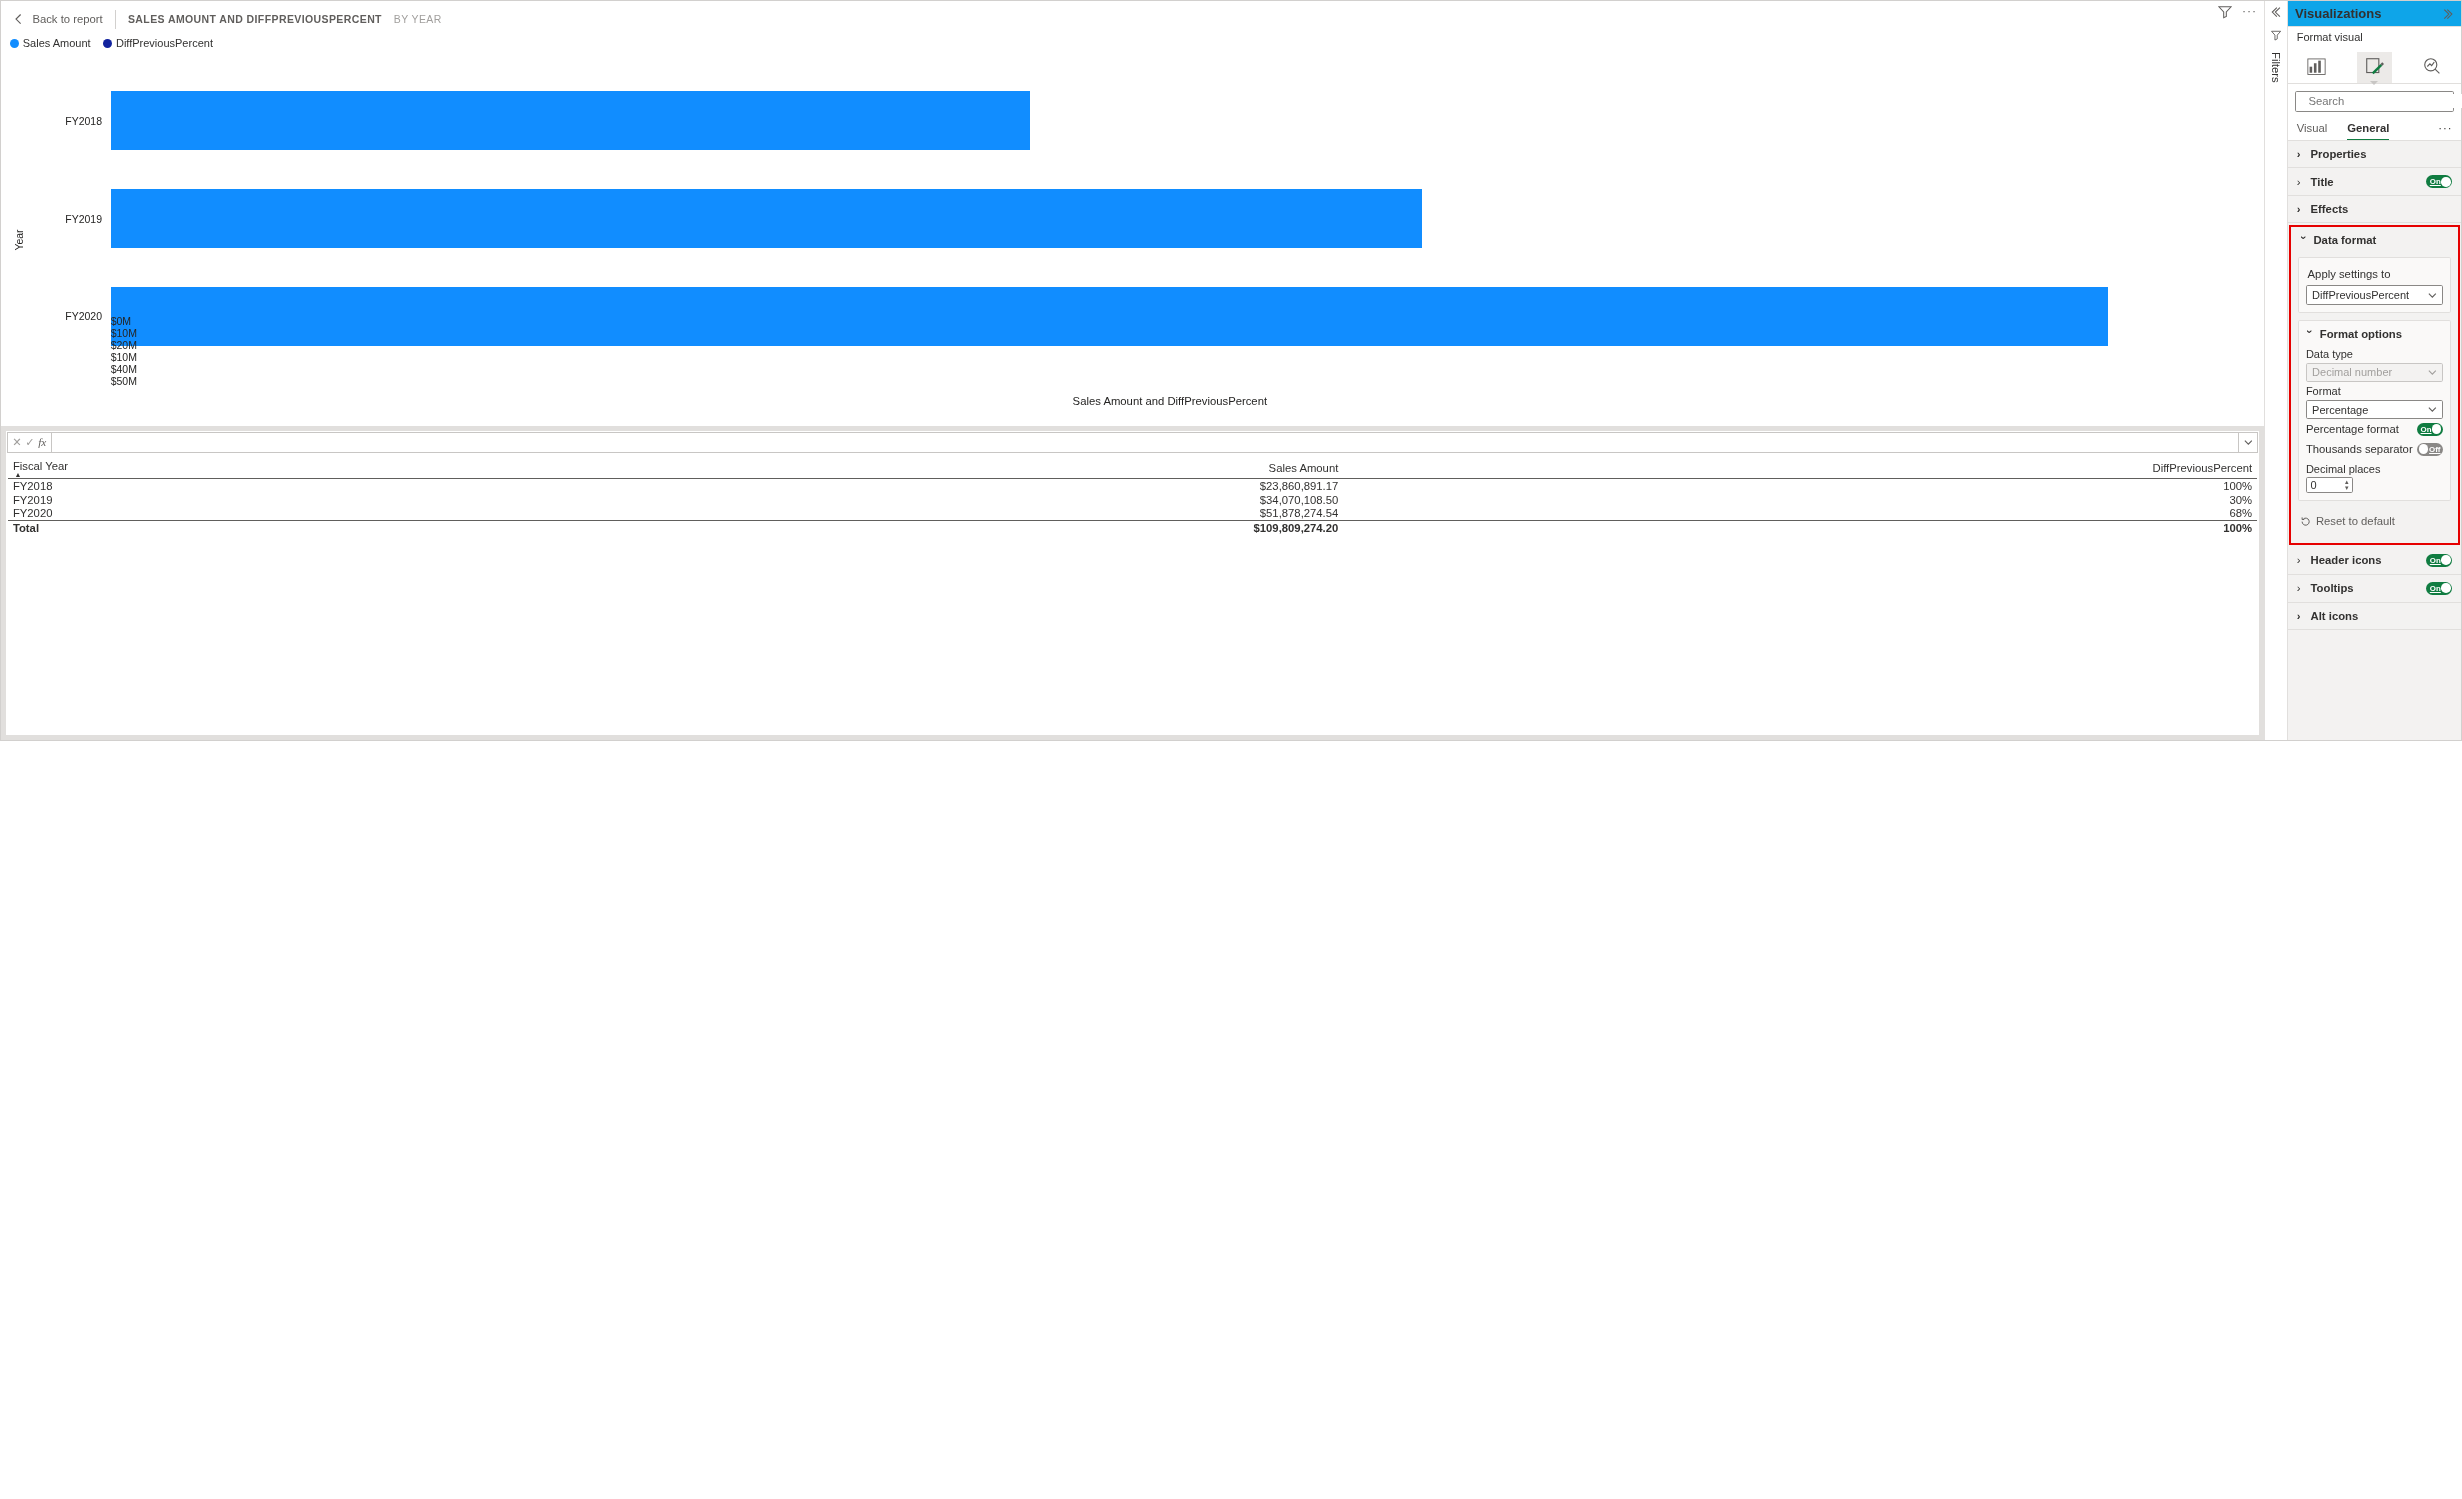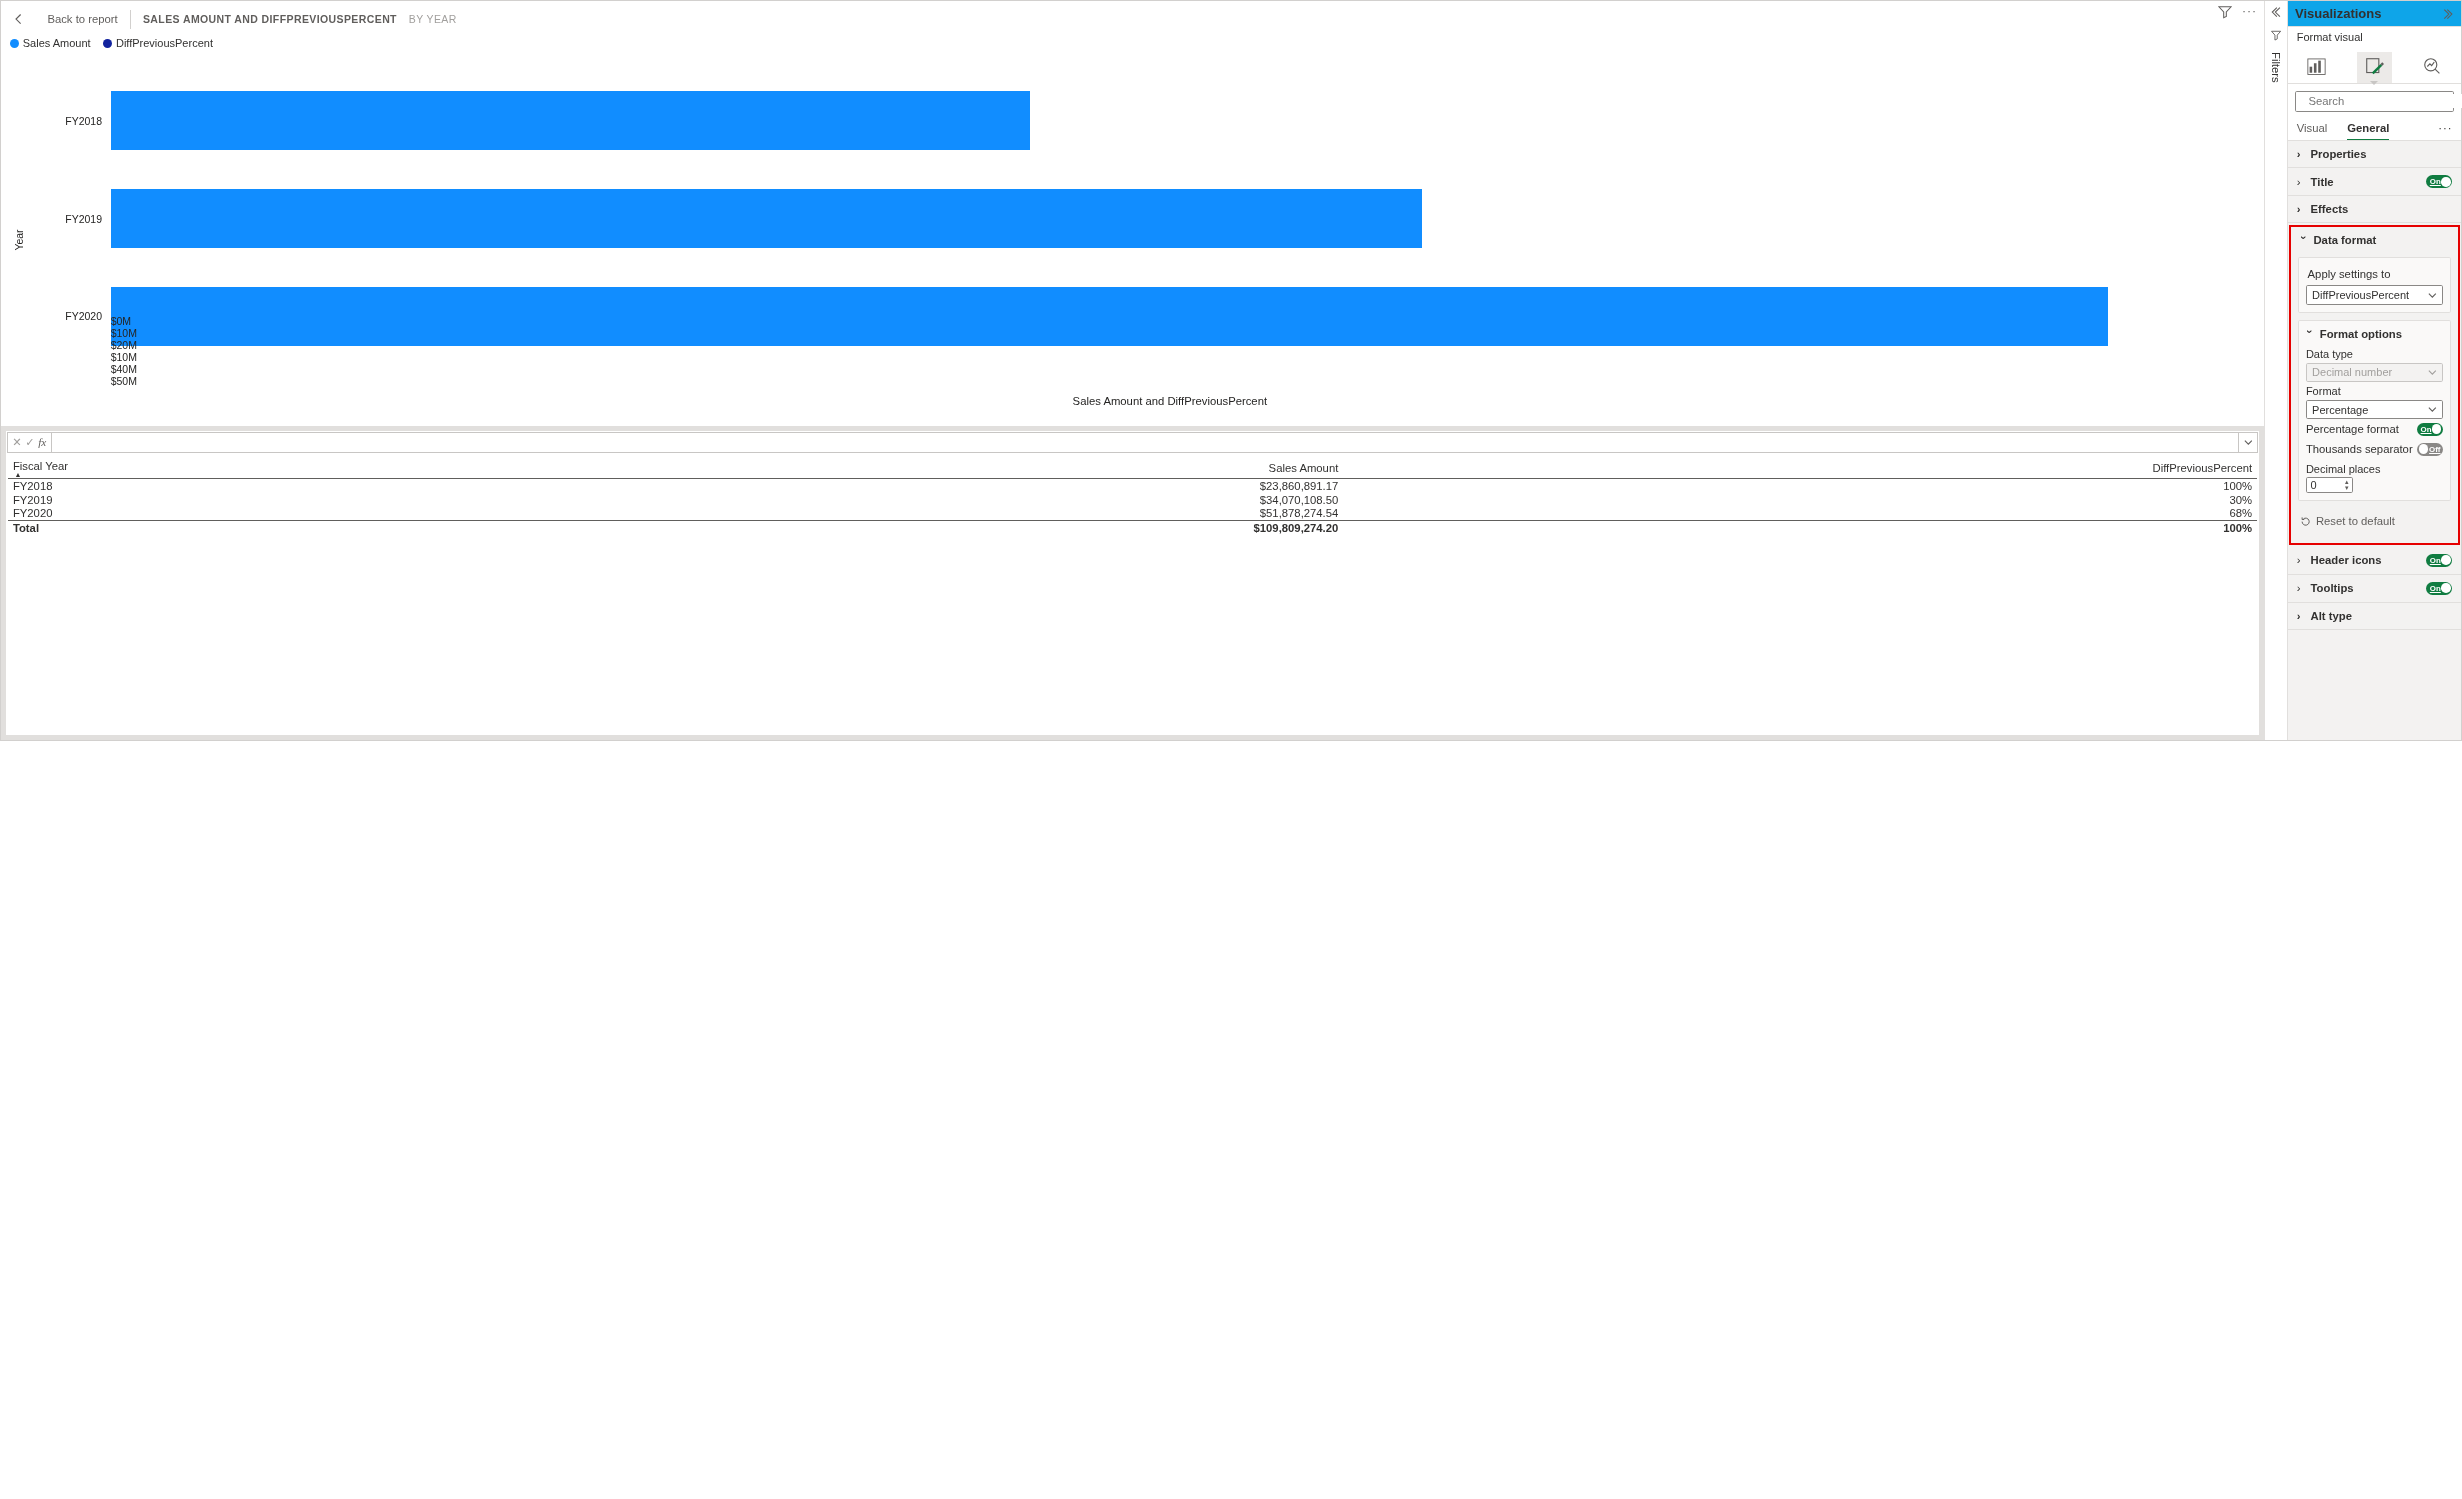--- a/index.html
+++ b/index.html
@@ -31,21 +31,21 @@
     display: flex; gap: 10.5px;
     color: #605e5c;
   }
   .top-icons svg { width: 14px; height: 14px; }
   .header-bar {
     display: flex;
     align-items: center;
     padding: 8.7px 12.2px 5.2px 12.2px;
     gap: 12.2px;
   }
-  .back-area { display:flex; align-items:center; gap:22px; color:#605e5c; cursor:pointer;}
+  .back-area { display:flex; align-items:center; gap:7px; color:#605e5c; cursor:pointer;}
   .back-area svg { width:12.2px; height:12.2px; }
   .vdiv { width:0.9px; height:19px; background:#d2d0ce; }
   .title-part1 { letter-spacing: 0.4px; font-size:10.5px; color:#605e5c; font-weight:600;}
   .title-part2 { letter-spacing: 0.4px; font-size:10.5px; color:#a19f9d; margin-left:8.7px;}
   .legend {
     display:flex; gap:12.2px; padding:3.5px 8.7px 5.2px 8.7px;
     font-size:11px;
   }
   .legend-item { display:flex; align-items:center; gap:3.5px;}
   .swatch { width:9.6px; height:9.6px; border-radius:50%; }
@@ -528,19 +528,19 @@
         </div>
         <div class="toggle on">
             <span>On</span>
           </div>
       </div>
     </div>
 
     <div class="acc">
       <div class="acc-head bold">
         <span class="chev">›</span>
-        <span>Alt type</span>
+        <span>Alt icons</span>
       </div>
     </div>
 
   </div>
 </div>
 
 
 </body></html>

